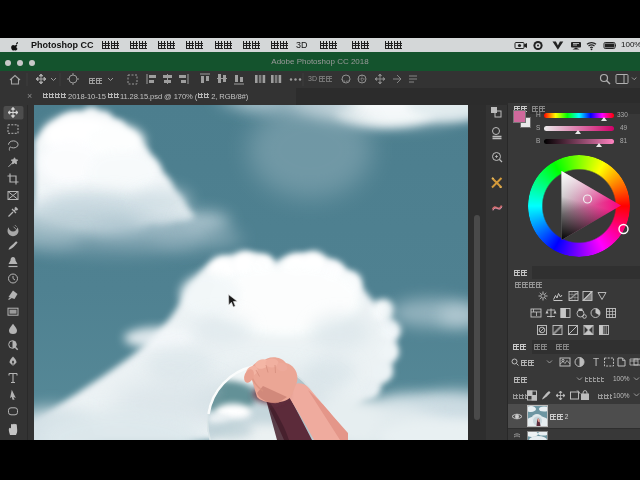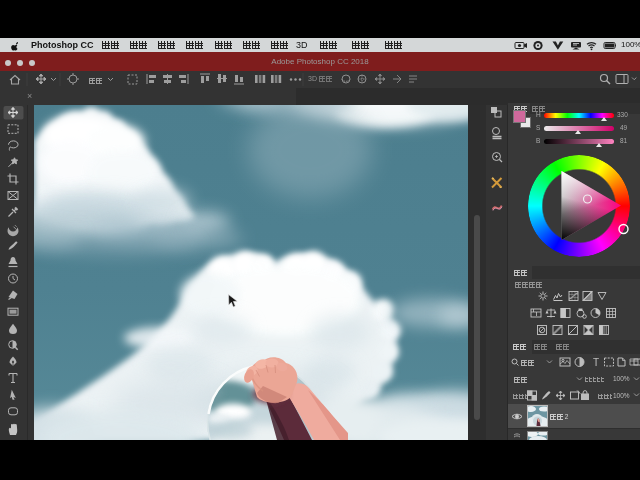--- a/index.html
+++ b/index.html
@@ -12,21 +12,21 @@
  width:8px;height:8px;margin:0 .5px;opacity:.92;margin-top:1px}
 .cj.s{width:6px;height:6px}
 .cj.t{width:5px;height:5px}
 #menubar .it{line-height:10px}
 .lh6{line-height:7px;white-space:nowrap}
 .lh5{line-height:6px;white-space:nowrap}
 
 #menubar{position:absolute;left:0;top:38px;width:640px;height:14px;background:#d4d7d8;color:#111;font-size:9px}
 #menubar .it{position:absolute;top:2px;white-space:nowrap}
 
-#titlebar{position:absolute;left:0;top:52px;width:640px;height:19px;background:#7f1d1d}
+#titlebar{position:absolute;left:0;top:52px;width:640px;height:19px;background:#14532d}
 .tl{position:absolute;top:7.5px;width:6px;height:6px;border-radius:50%;background:#c9c9c9}
 
 #optbar{position:absolute;left:0;top:71px;width:640px;height:17px;background:#333333;color:#b9b9b9}
 
 #tabbar{position:absolute;left:0;top:88px;width:640px;height:17px;background:#2c2c2c;color:#bdbdbd;font-size:8px}
 #tab{position:absolute;left:0px;top:0;width:296px;height:17px;background:#333333}
 
 #toolbar{position:absolute;left:0;top:105px;width:34px;height:335px;background:#333}
 #toolsep{position:absolute;left:27px;top:105px;width:1px;height:335px;background:#2a2a2a}
 #gutter{position:absolute;left:468px;top:105px;width:18px;height:335px;background:#2d2d2d}
@@ -152,20 +152,21 @@
           <path d="M624,3.5 v9" stroke="#b0b0b0"></path>
           <path d="M632,6.5 l2.2,2.2 2.2,-2.2" stroke="#9a9a9a"></path>
    </g>
   </svg>
   <span class="abs lh6" style="left:88px;top:5.5px;color:#a8a8a8"><span class="cj s"></span><span class="cj s"></span></span>
   <span class="abs" style="left:308px;top:4px;color:#8f8f8f;font-size:7px;line-height:8px">3D <span class="cj s" style="opacity:.7"></span><span class="cj s" style="opacity:.7"></span></span>
  </div>
  <div id="tabbar">
       <div id="tab"></div>
   <span class="abs" style="left:27px;top:4px;color:#8a8a8a;font-size:9px;line-height:8px">×</span>
+  <span class="abs" style="left:42px;top:4px;color:#c2c2c2;font-size:7.6px;letter-spacing:-.1px;line-height:9px;white-space:nowrap"><span class="cj t"></span><span class="cj t"></span><span class="cj t"></span><span class="cj t"></span> 2018-10-15 <span class="cj t"></span><span class="cj t"></span>11.28.15.psd @ 170% (<span class="cj t"></span><span class="cj t"></span> 2, RGB/8#)</span>
  </div>
  <svg id="canvas" class="abs" style="left:34px;top:105px" width="434" height="335" viewBox="34 105 434 335">
   <defs>
    <linearGradient id="sky" x1="0" y1="0" x2="0" y2="1">
     <stop offset="0" stop-color="#4c7e8e"></stop>
           <stop offset=".55" stop-color="#4f8191"></stop>
           <stop offset="1" stop-color="#578a98"></stop>
    </linearGradient>
    <radialGradient id="ballg" cx=".45" cy=".3" r=".9">
     <stop offset="0" stop-color="#c3d3d9"></stop>

